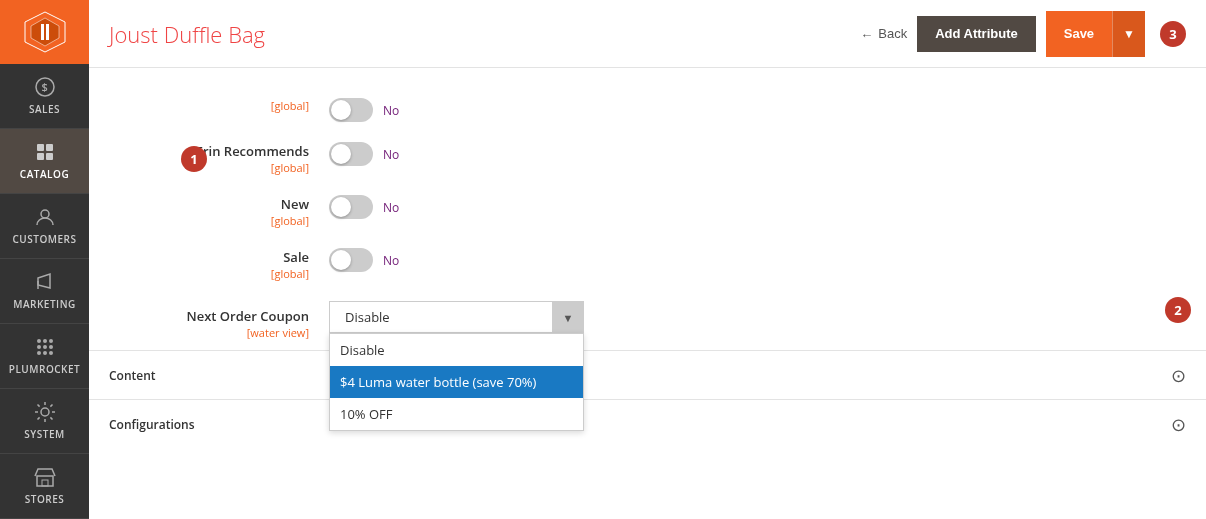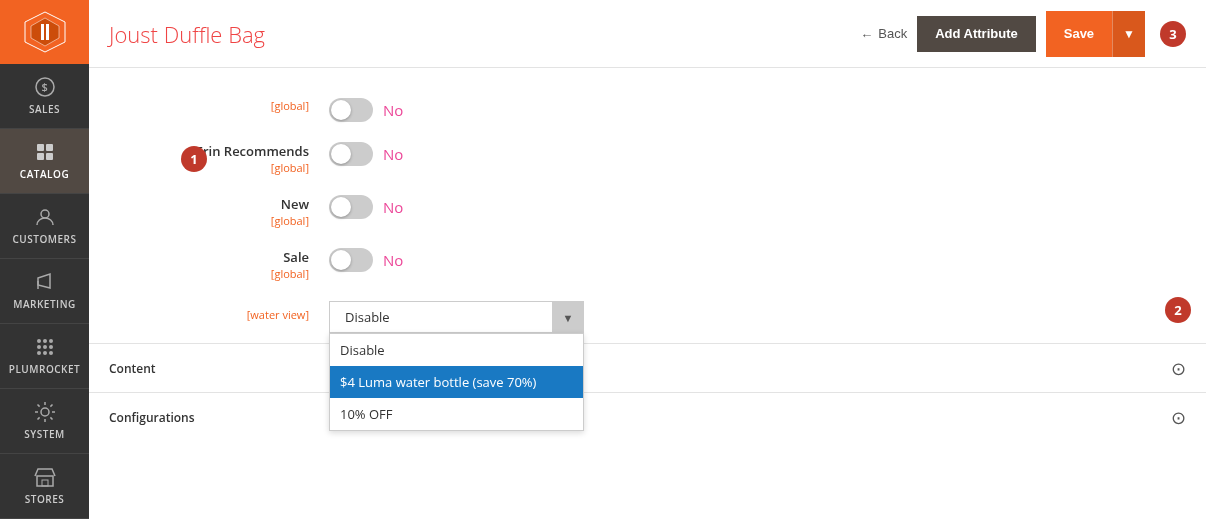--- a/index.html
+++ b/index.html
@@ -138,22 +138,22 @@
     .field-scope {
       color: #f26322;
       font-size: 11px;
     }
     .field-control {
       display: flex;
       align-items: center;
       gap: 10px;
     }
     .field-value-text {
-      color: #ec4899;
-      font-size: 15px;
+      color: #701a75;
+      font-size: 12px;
     }
 
     
     .toggle {
       position: relative;
       width: 44px;
       height: 24px;
       cursor: pointer;
     }
     .toggle-track {
@@ -422,20 +422,21 @@
           <div class="toggle-track">
             <div class="toggle-knob"></div>
           </div>
         </div>
         <span class="field-value-text">No</span>
       </div>
     </div>
 
     <div class="form-row" style="position:relative; align-items: flex-start;">
       <div class="field-label-group" style="padding-top:6px;">
+        <div class="field-label">Next Order Coupon</div>
         <div class="field-scope">[water view]</div>
       </div>
       <div style="position:relative;">
         <div class="select-wrapper">
           <div class="select-control" style="display:flex; align-items:center; border:1px solid #ccc; cursor:pointer;">
             <span style="flex:1; padding: 0 5px;">Disable</span>
           </div>
           <div class="select-arrow">▼</div>
         </div>
         

